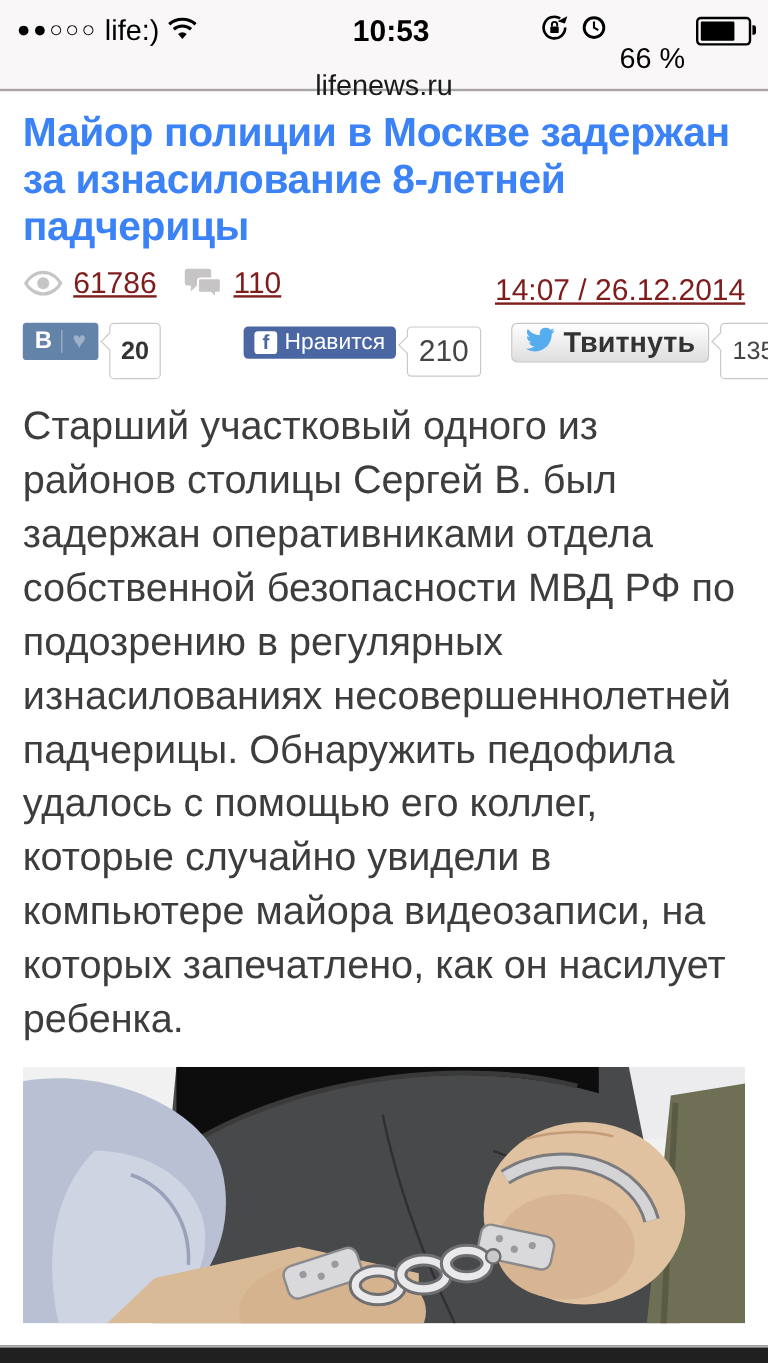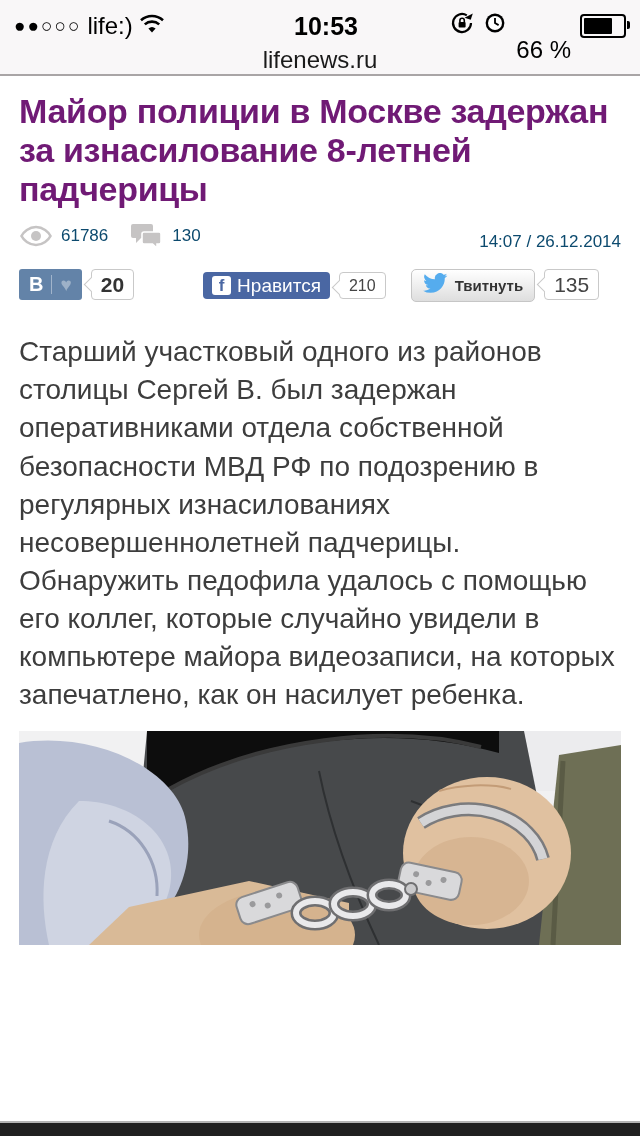--- a/index.html
+++ b/index.html
@@ -22,61 +22,61 @@
   .carrier{font-size:24px;text-align:center;}
   .statustime{
     position:absolute;left:12px;right:0;text-align:center;
     font-weight:bold;font-size:25px;pointer-events:none;
   }
   .status-right{margin-left:auto;display:flex;align-items:center;gap:9px;z-index:2;}
   .battery-pct{font-size:24px;margin-top:48px;}
   .batt{position:relative;width:42px;height:20px;border:2px solid #000;border-radius:4px;}
   .batt .fill{position:absolute;left:2px;top:2px;bottom:2px;width:66%;background:#000;border-radius:1px;}
   .batt .nub{position:absolute;right:-6px;top:5px;width:3px;height:8px;background:#000;border-radius:0 2px 2px 0;}
-  .urlrow{height:30px;text-align:center;font-size:24px;color:#1a1a1a;}
+  .urlrow{height:30px;text-align:center;font-size:24px;color:#1a1a1a;margin-top:12px;}
   
   .page{padding:0 19px;}
   h1.title{
     margin:16px 0 10px 0;font-size:34px;line-height:1.15;font-weight:bold;
-    color:#701a75;letter-spacing:-0.3px;
+    color:#3b82f6;letter-spacing:-0.3px;
   }
   .lead{font-size:27px;line-height:1.43;color:#3a3a3a;margin:0 0 16px 0;}
-  .meta{display:flex;align-items:center;font-size:17px;color:#0c4a6e;height:34px;}
+  .meta{display:flex;align-items:center;font-size:25px;color:#7f1d1d;height:34px;text-decoration:underline;}
   .meta .num{margin:0 22px 0 8px;}
   .meta .dt{margin-left:auto;margin-top:12px;}
   .meta svg{display:block;}
   
   .share{display:flex;align-items:flex-start;margin:16px 0 12px 0;height:38px;}
   .widget{display:flex;align-items:flex-start;}
   .btn{display:flex;align-items:center;box-sizing:border-box;cursor:pointer;}
   .vk-btn{background:#6383a8;border-radius:3px;height:31px;padding:0 10px;gap:8px;}
   .vk-b{color:#fff;font-weight:bold;font-size:20px;}
   .vk-sep{width:1px;height:19px;background:rgba(255,255,255,.4);}
   .vk-heart{color:#9db1c8;font-size:19px;line-height:1;}
   .fb-btn{background:#4a67a3;border-radius:4px;height:27px;padding:0 9px;gap:6px;margin-top:3px;}
   .fb-f{width:19px;height:19px;background:#fff;border-radius:3px;color:#4a67a3;
         font-weight:bold;font-size:17px;display:flex;align-items:center;justify-content:center;}
   .fb-label{color:#fff;font-weight:normal;font-size:19px;}
   .tw-btn{background:linear-gradient(#ffffff,#dedede);border:1px solid #c6c6c6;border-radius:5px;
           height:33px;padding:0 11px;gap:7px;}
-  .tw-label{color:#333;font-weight:bold;font-size:15px;text-align:right;}
+  .tw-label{color:#333;font-weight:bold;font-size:24px;text-align:right;}
   .bubble{
     position:relative;background:#fff;border:1px solid #c9c9c9;border-radius:4px;
-    height:31px;min-width:26px;padding:0 9px;margin-left:9px;
+    height:47px;min-width:26px;padding:0 9px;margin-left:9px;
     display:flex;align-items:center;justify-content:center;
     font-size:21px;color:#444;box-sizing:border-box;
   }
   .bubble:before{
     content:"";position:absolute;left:-6px;top:9px;width:10px;height:10px;background:#fff;
     border-left:1px solid #c9c9c9;border-bottom:1px solid #c9c9c9;transform:rotate(45deg);
   }
   .bubble.bold{font-weight:bold;color:#333;}
-  .fb-bubble{margin-top:3px;height:27px;font-size:16px;}
-  
-  .bodytext{font-size:28px;line-height:1.36;color:#3d3d3d;margin:26px 0 0 0;}
+  .fb-bubble{margin-top:3px;height:42px;font-size:25px;}
+  
+  .bodytext{font-size:33px;line-height:1.36;color:#3d3d3d;margin:26px 0 0 0;}
   
   .photo{margin-top:17px;width:602px;height:214px;overflow:hidden;}
   .photo svg{display:block;}
   
   .bottombar{
     position:absolute;left:0;bottom:0;width:640px;height:13px;background:#202020;
     border-top:2px solid #b3b3b3;box-sizing:content-box;
   }
 </style>
 </head>
@@ -136,21 +136,21 @@
         <circle cx="17" cy="12" r="5" fill="#c6c4c4"></circle>
       </svg>
     </span>
     <span class="num">61786</span>
     <span>
       <svg width="34" height="28" viewBox="0 0 34 28">
         <path d="M3 2 h18 a2 2 0 0 1 2 2 v10 a2 2 0 0 1 -2 2 h-10 l-5 5 v-5 h-3 a2 2 0 0 1 -2 -2 V4 a2 2 0 0 1 2 -2 Z" fill="#c6c4c4"></path>
         <path d="M14 10 h15 a2 2 0 0 1 2 2 v8 a2 2 0 0 1 -2 2 h-2 v4 l-4.5 -4 H14 a2 2 0 0 1 -2 -2 v-8 a2 2 0 0 1 2 -2 Z" fill="#c6c4c4" stroke="#fff" stroke-width="1.6"></path>
       </svg>
     </span>
-    <span class="num">130</span>
+    <span class="num">110</span>
     <span class="dt">14:07 / 26.12.2014</span>
   </div>
 
   <div class="share">
 
     <div class="widget">
       <div class="btn vk-btn">
         <span class="vk-b">В</span>
         <span class="vk-sep"></span>
         <span class="vk-heart">♥</span>

